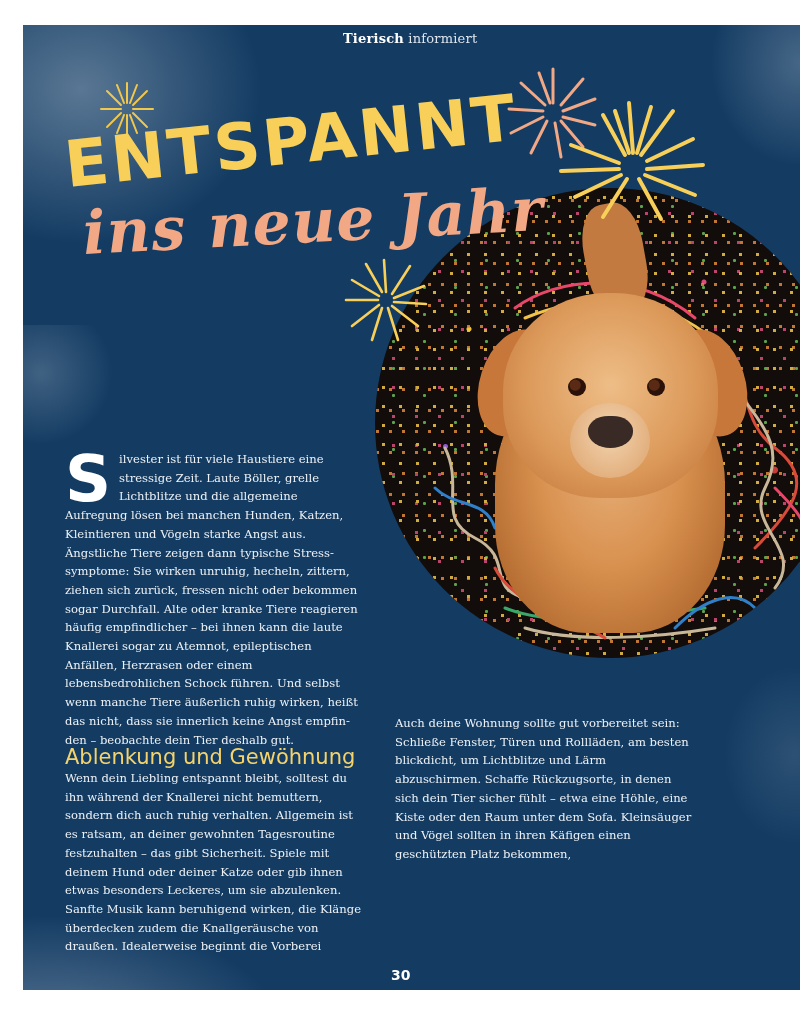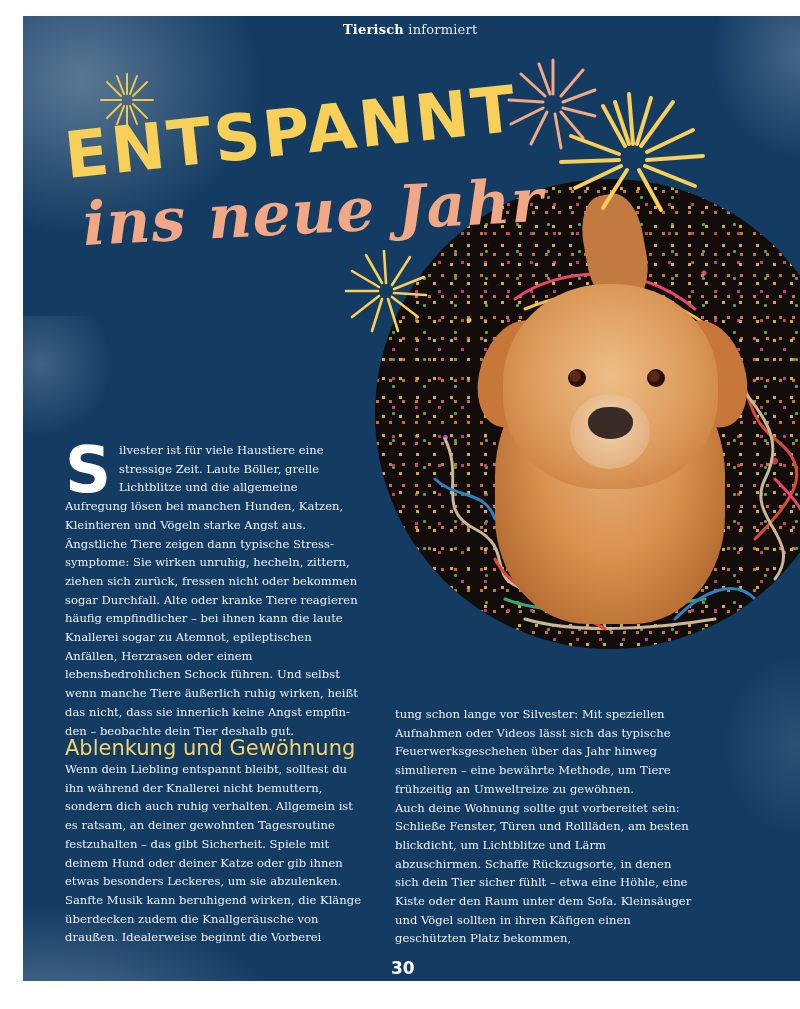--- a/index.html
+++ b/index.html
@@ -1,17 +1,17 @@
 <!DOCTYPE html>
 <html><head>
 <meta charset="utf-8">
 <style>
   html, body { margin:0; padding:0; }
   body { width:800px; height:1009px; background:#ffffff; position:relative; overflow:hidden; font-family:"DejaVu Serif", serif; }
-  .page { position:absolute; left:23px; top:16px; width:777px; height:965px; background:#143c63; overflow:hidden; }
+  .page { position:absolute; left:23px; top:25px; width:777px; height:965px; background:#143c63; overflow:hidden; }
   .texture { position:absolute; pointer-events:none; }
   .tex1 { left:-20px; top:-20px; width:260px; height:240px; background:radial-gradient(ellipse at 30% 35%, rgba(220,230,240,0.35), rgba(220,230,240,0.12) 45%, rgba(20,60,99,0) 70%); }
   .tex2 { left:-30px; top:300px; width:120px; height:120px; background:radial-gradient(ellipse at 40% 40%, rgba(220,230,240,0.22), rgba(20,60,99,0) 70%); }
   .tex3 { left:-40px; top:880px; width:320px; height:160px; background:radial-gradient(ellipse at 20% 80%, rgba(210,220,235,0.35), rgba(20,60,99,0) 65%); }
   .tex4 { left:680px; top:-10px; width:140px; height:160px; background:radial-gradient(ellipse at 70% 30%, rgba(220,230,240,0.25), rgba(20,60,99,0) 65%); }
   .tex5 { left:700px; top:640px; width:120px; height:180px; background:radial-gradient(ellipse at 60% 50%, rgba(220,230,240,0.12), rgba(20,60,99,0) 70%); }
 
   .header-tag { position:absolute; left:320px; top:6px; font-size:13px; color:#ffffff; letter-spacing:0.2px; }
   .header-tag b { font-weight:bold; }
   .header-tag span.light { font-weight:normal; color:#dfe6ee; }
@@ -53,21 +53,21 @@
   .subtitle b { font-weight:bold; }
 
   .body-text { font-family:"DejaVu Serif", serif; font-size:11.6px; line-height:18.7px; color:#eef2f6; }
   .col1 { position:absolute; left:42px; top:425px; width:298px; }
   .dropcap { float:left; font-family:"DejaVu Sans", sans-serif; font-weight:bold; font-size:64px; line-height:52px; color:#ffffff; margin:3px 8px 0 0; }
   .section-head { position:absolute; left:42px; top:708px; font-family:"DejaVu Sans", sans-serif; font-size:21px; color:#f5d36a;margin-top:12px; }
   .col1b { position:absolute; left:42px; top:744px; width:300px; }
   .col2 { position:absolute; left:372px; top:689px; width:300px; }
   .col2 p { margin:0; }
 
-  .page-number { position:absolute; left:368px; top:942px; font-family:"DejaVu Sans", sans-serif; font-weight:bold; font-size:17px; color:#ffffff; }
+  .page-number { position:absolute; left:368px; top:942px; font-family:"DejaVu Sans", sans-serif; font-weight:bold; font-size:14px; color:#ffffff; }
 </style>
 </head>
 <body>
 
 <div class="page">
   <div class="texture tex1"></div>
   <div class="texture tex2"></div>
   <div class="texture tex3"></div>
   <div class="texture tex4"></div>
   <div class="texture tex5"></div>
@@ -175,18 +175,17 @@
 
   <div class="col1 body-text">
     <span class="dropcap">S</span><span>ilvester ist für viele Haustiere eine stressige Zeit. Laute Böller, grelle Lichtblitze und die allgemeine Aufregung lösen bei manchen Hunden, Katzen, Kleintieren und Vögeln starke Angst aus. Ängstliche Tiere zeigen dann typische Stress­symptome: Sie wirken unruhig, hecheln, zittern, zie­hen sich zurück, fressen nicht oder bekommen sogar Durchfall. Alte oder kranke Tiere reagieren häufig empfindlicher – bei ihnen kann die laute Knallerei sogar zu Atemnot, epileptischen Anfällen, Herzrasen oder einem lebensbedrohlichen Schock führen. Und selbst wenn manche Tiere äußerlich ruhig wirken, heißt das nicht, dass sie innerlich keine Angst empfin­den – beobachte dein Tier deshalb gut.</span>
   </div>
 
   <div class="section-head">Ablenkung und Gewöhnung</div>
 
   <div class="col1b body-text">Wenn dein Liebling entspannt bleibt, solltest du ihn während der Knallerei nicht bemuttern, sondern dich auch ruhig verhalten. Allgemein ist es ratsam, an deiner gewohnten Tagesroutine festzuhalten – das gibt Sicherheit. Spiele mit deinem Hund oder deiner Katze oder gib ihnen etwas besonders Leckeres, um sie abzulenken. Sanfte Musik kann beruhigend wirken, die Klänge überdecken zudem die Knallgeräu­sche von draußen. Idealerweise beginnt die Vorberei­</div>
 
   <div class="col2 body-text">
-    <p>tung schon lange vor Silvester: Mit speziellen Aufnahmen oder Videos lässt sich das typische Feuer­werksgeschehen über das Jahr hinweg simulieren – eine bewährte Methode, um Tiere frühzeitig an Umweltreize zu gewöhnen.</p>
     <p>Auch deine Wohnung sollte gut vorbereitet sein: Schließe Fenster, Türen und Rollläden, am besten blickdicht, um Lichtblitze und Lärm abzuschirmen. Schaffe Rückzugsorte, in denen sich dein Tier sicher fühlt – etwa eine Höhle, eine Kiste oder den Raum unter dem Sofa. Kleinsäuger und Vögel sollten in ihren Käfigen einen geschützten Platz bekommen,</p>
   </div>
 
   <div class="page-number">30</div>
 </div>
 
 </body></html>

